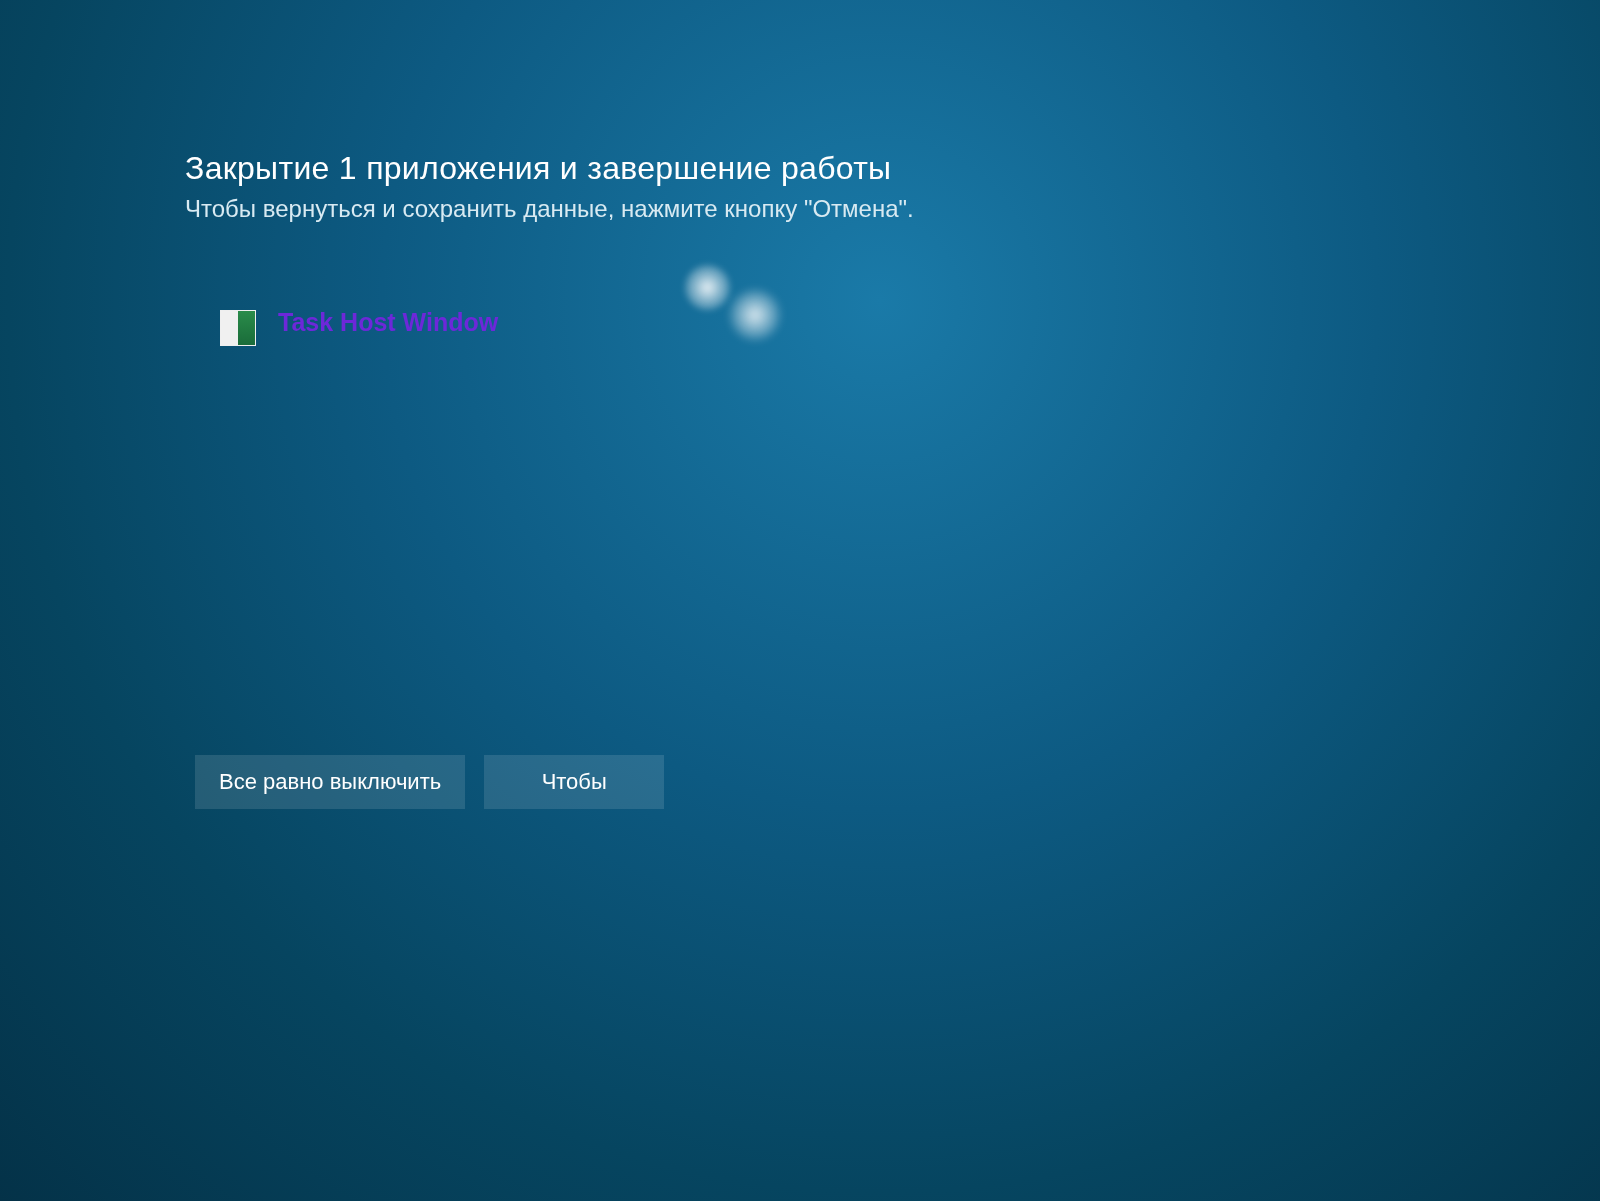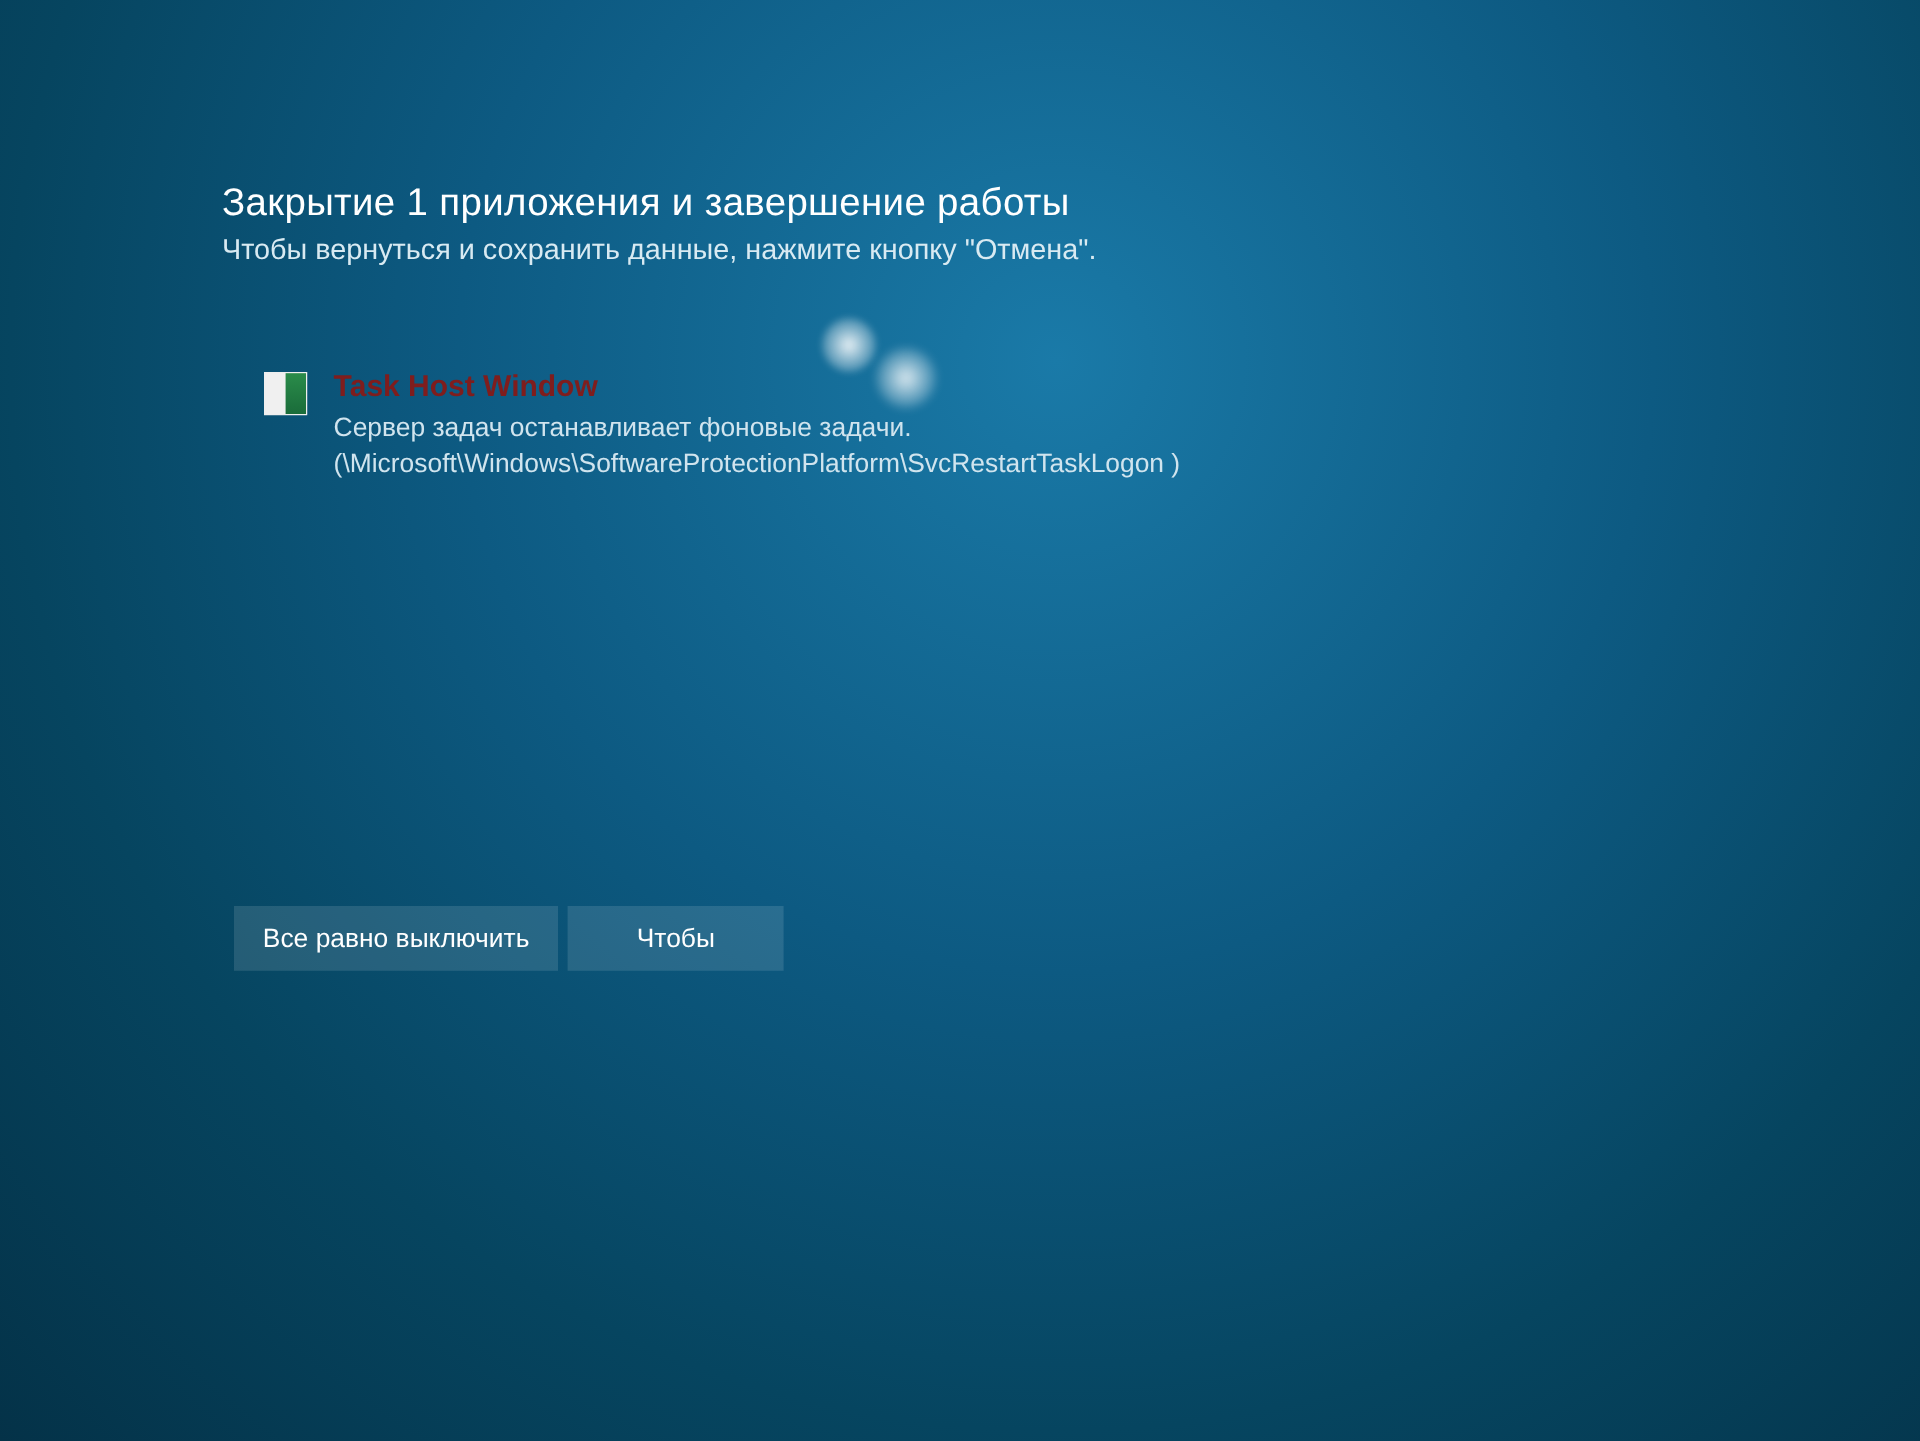--- a/index.html
+++ b/index.html
@@ -95,38 +95,38 @@
       background: linear-gradient(to bottom, #2a8c4a 0%, #1a6c3a 100%);
     }
     
     .app-info {
       flex: 1;
     }
     
     .app-name {
       font-size: 25px;
       font-weight: 600;
-      color: #7f1d1d;
+      color: #6d28d9;
       margin-bottom: 4px;
     }
     
     .app-description {
       font-size: 22px;
       font-weight: 400;
       color: #d0e4ee;
       line-height: 1.35;
       max-width: 800px;
     }
     
     .button-row {
       position: absolute;
       top: 755px;
       left: 195px;
       display: flex;
-      gap: 8px;
+      gap: 19px;
     }
     
     .btn {
       background: rgba(255, 255, 255, 0.12);
       border: none;
       color: #ffffff;
       font-size: 22px;
       font-weight: 400;
       font-family: inherit;
       padding: 14px 24px;
@@ -146,21 +146,20 @@
   <h1 class="title">Закрытие 1 приложения и завершение работы</h1>
   <p class="subtitle">Чтобы вернуться и сохранить данные, нажмите кнопку "Отмена".</p>
 
   <div class="app-item">
     <div class="app-icon">
       <div class="app-icon-left"></div>
       <div class="app-icon-right"></div>
     </div>
     <div class="app-info">
       <div class="app-name">Task Host Window</div>
-      <div class="app-description">Сервер задач останавливает фоновые задачи. (\Microsoft\Windows\SoftwareProtectionPlatform\SvcRestartTaskLogon )</div>
     </div>
   </div>
 </div>
 
 <div class="button-row">
   <button class="btn btn-primary">Все равно выключить</button>
   <button class="btn">Чтобы</button>
 </div>
 
 </body></html>

